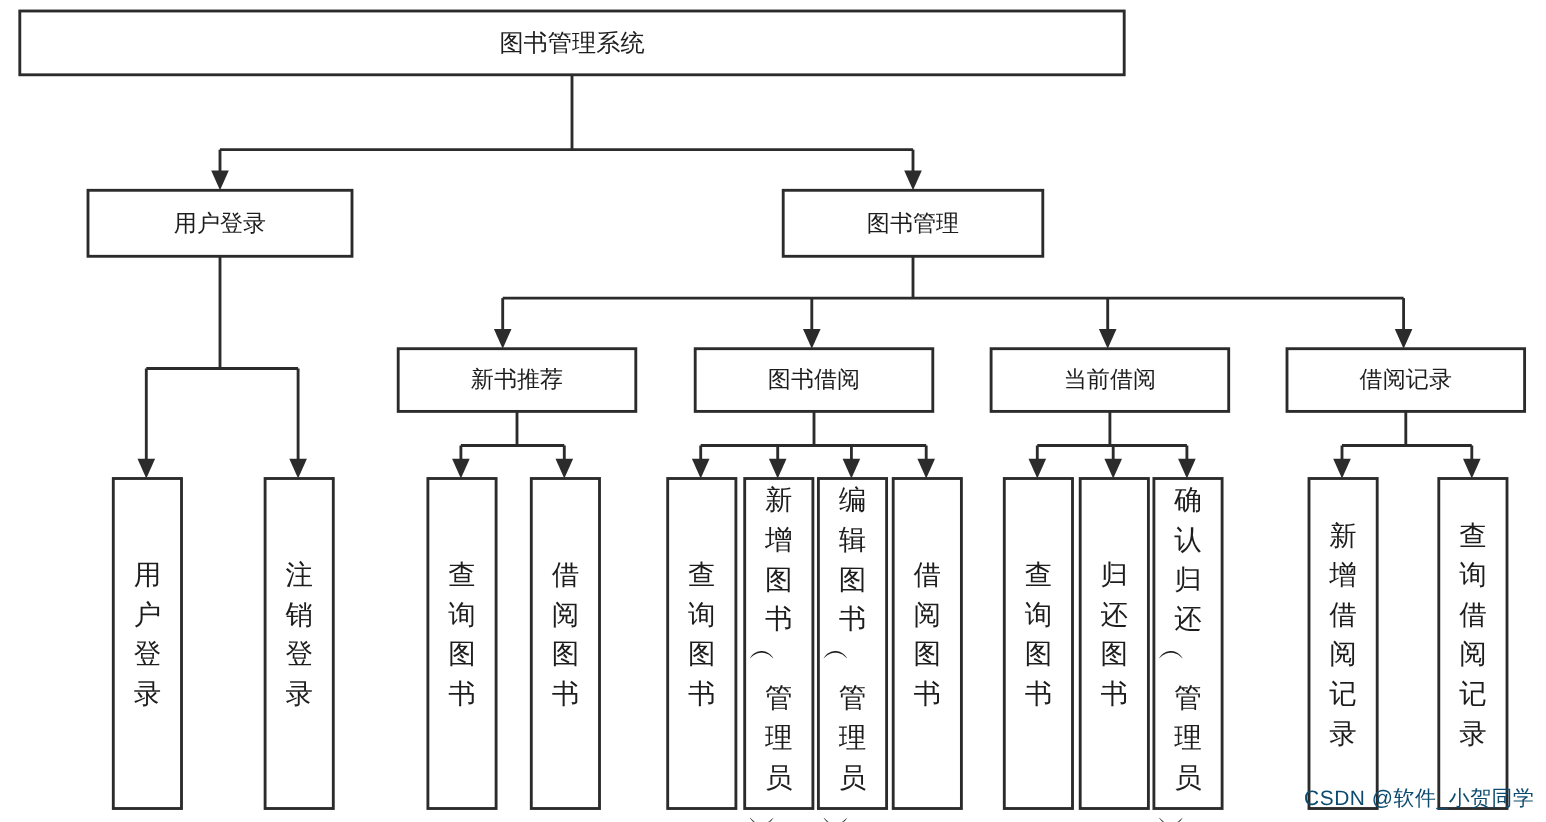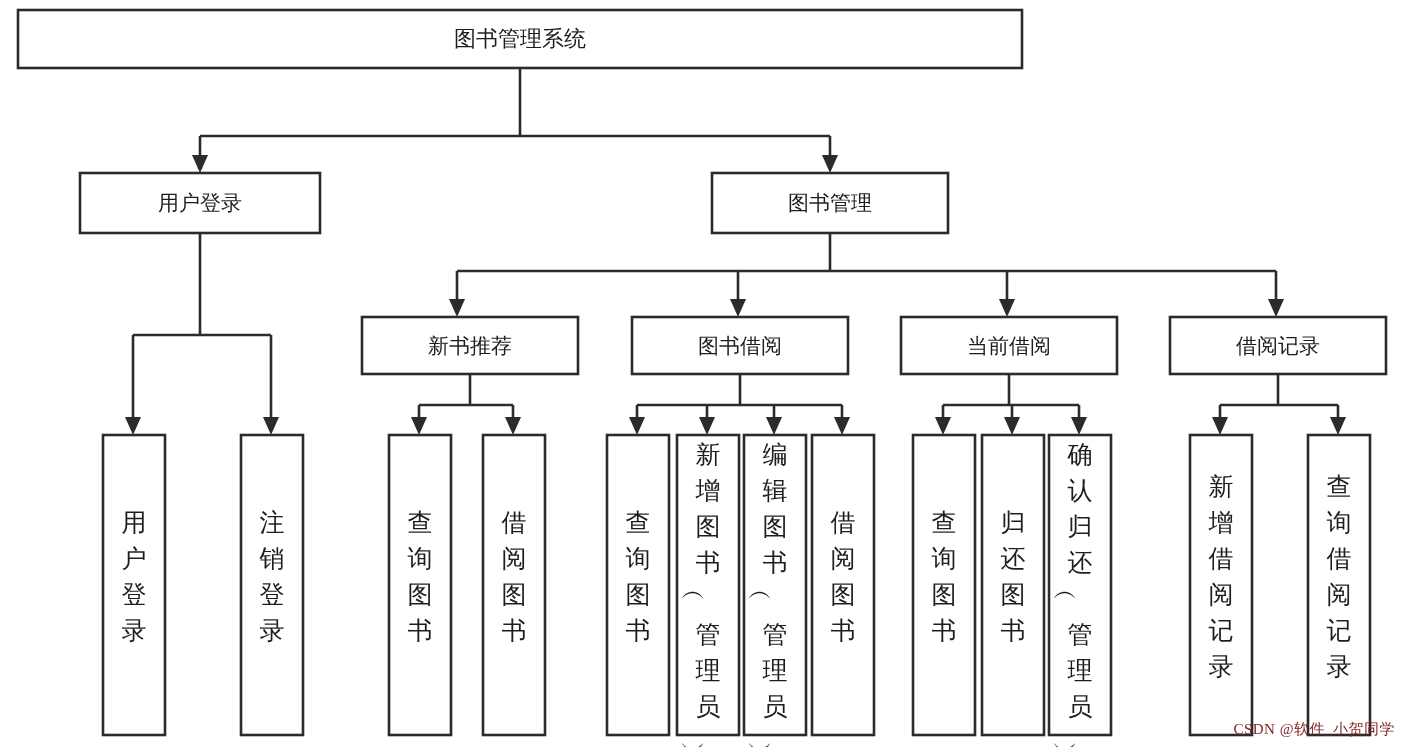--- a/index.html
+++ b/index.html
@@ -46,23 +46,23 @@
     fill: none;
   }
   .arrow-head {
     fill: #2b2b2b;
     stroke: none;
   }
   .watermark {
     position: absolute;
     right: 10px;
     bottom: 8px;
-    font-family: Liberation Serif, serif;
-    font-size: 15px;
-    color: #7f1d1d;
+    font-family: Liberation Sans, sans-serif;
+    font-size: 19px;
+    color: #0c4a6e;
     white-space: nowrap;
     pointer-events: none;
     letter-spacing: 0.5px;
   }
 </style>
 </head>
 <body>
 
 <svg id="diagram" viewBox="0 0 1405 747">
   <defs></defs>

